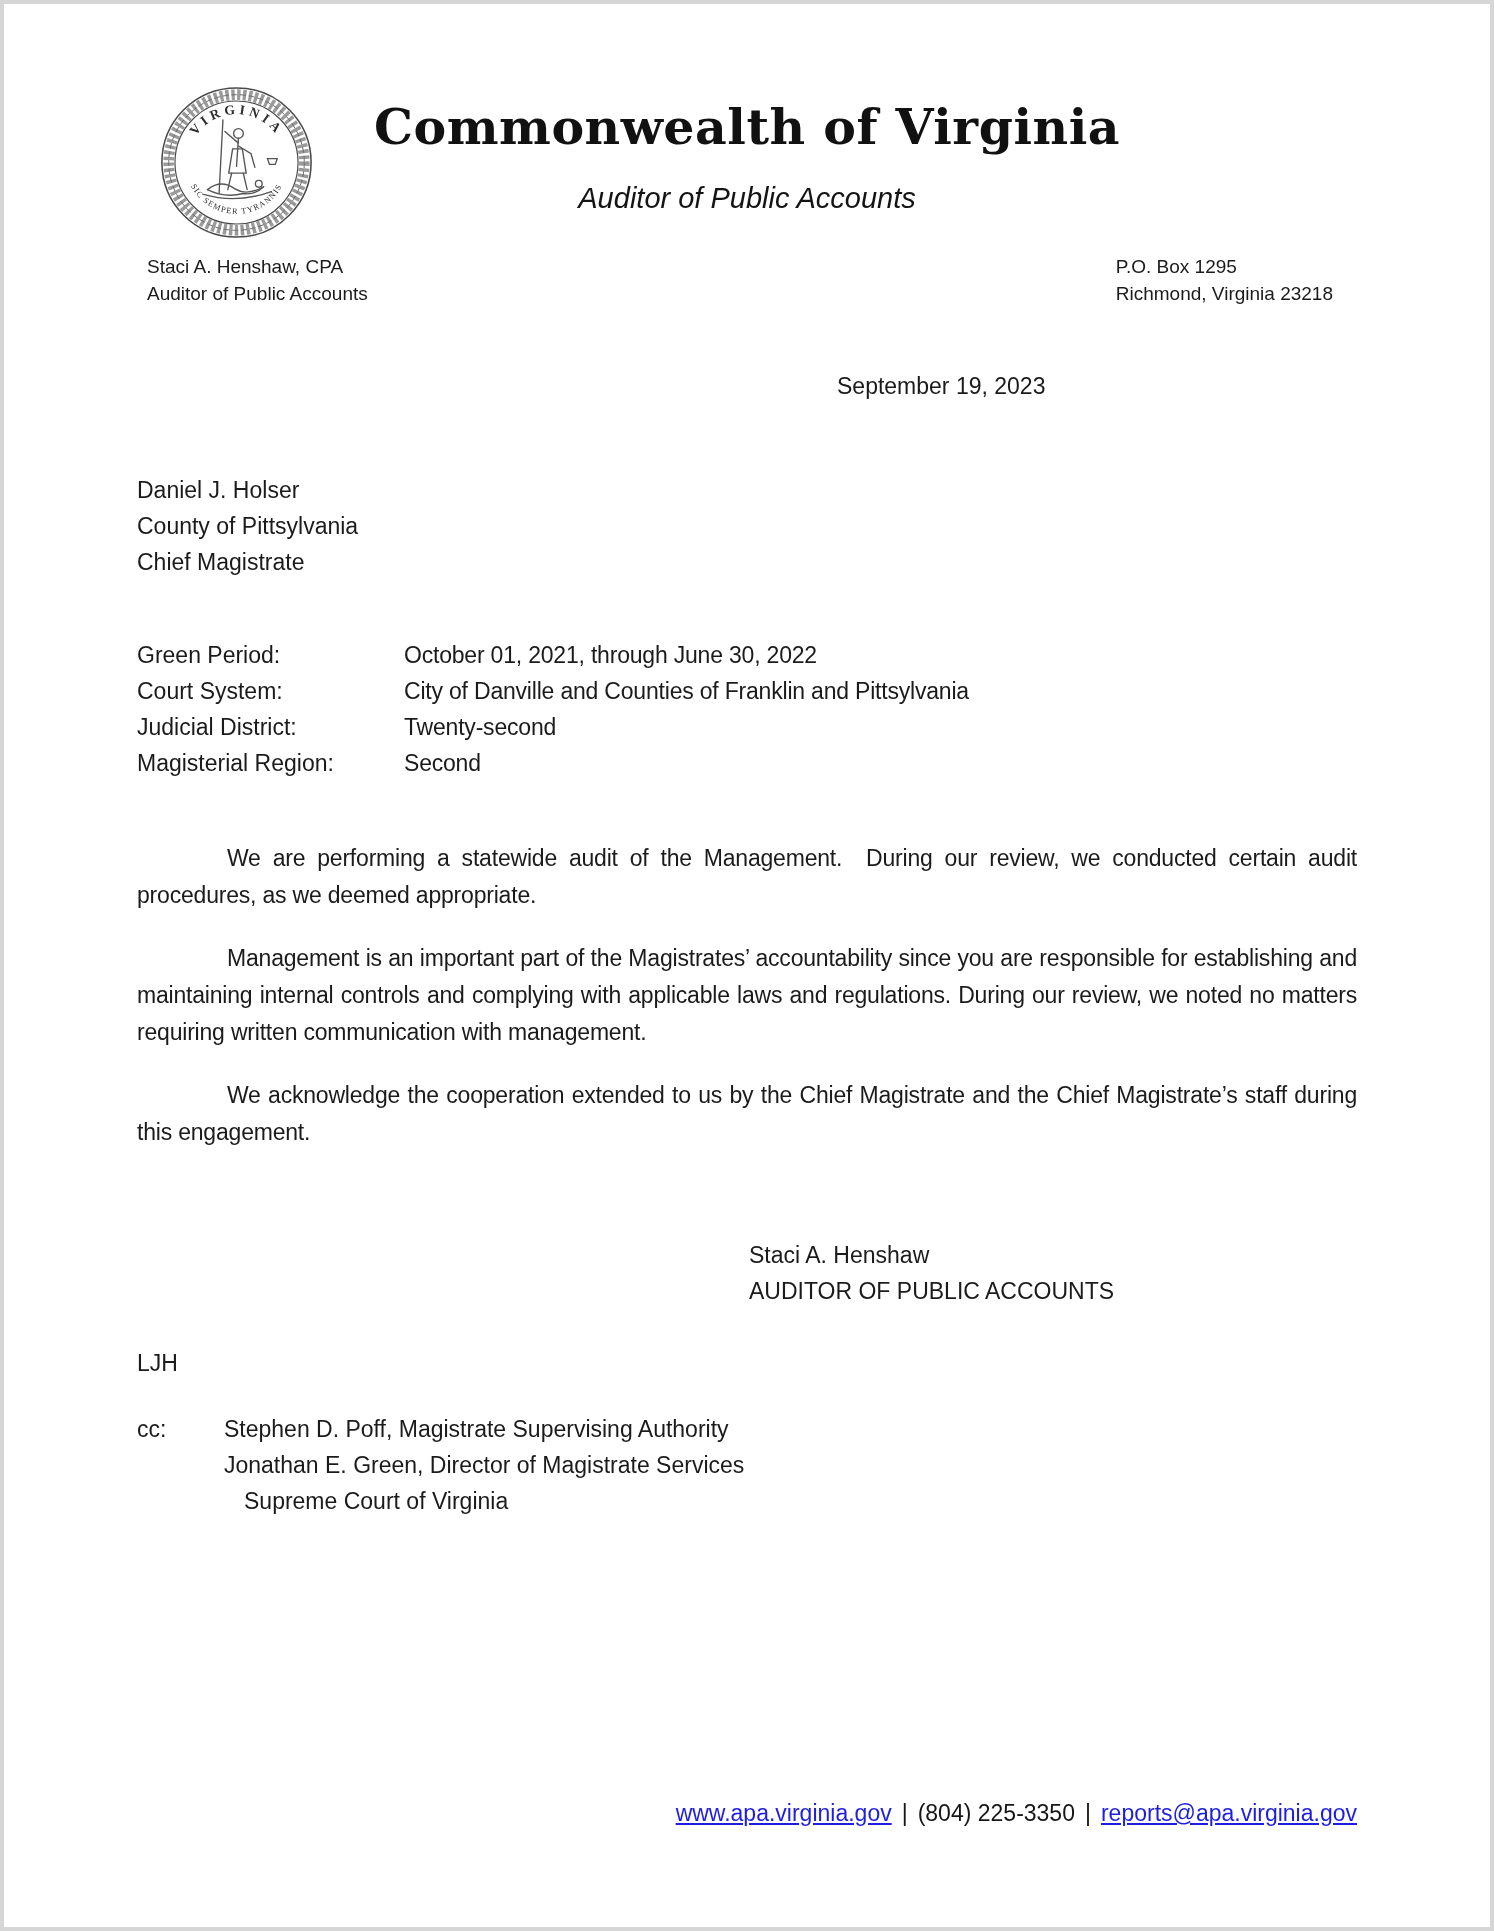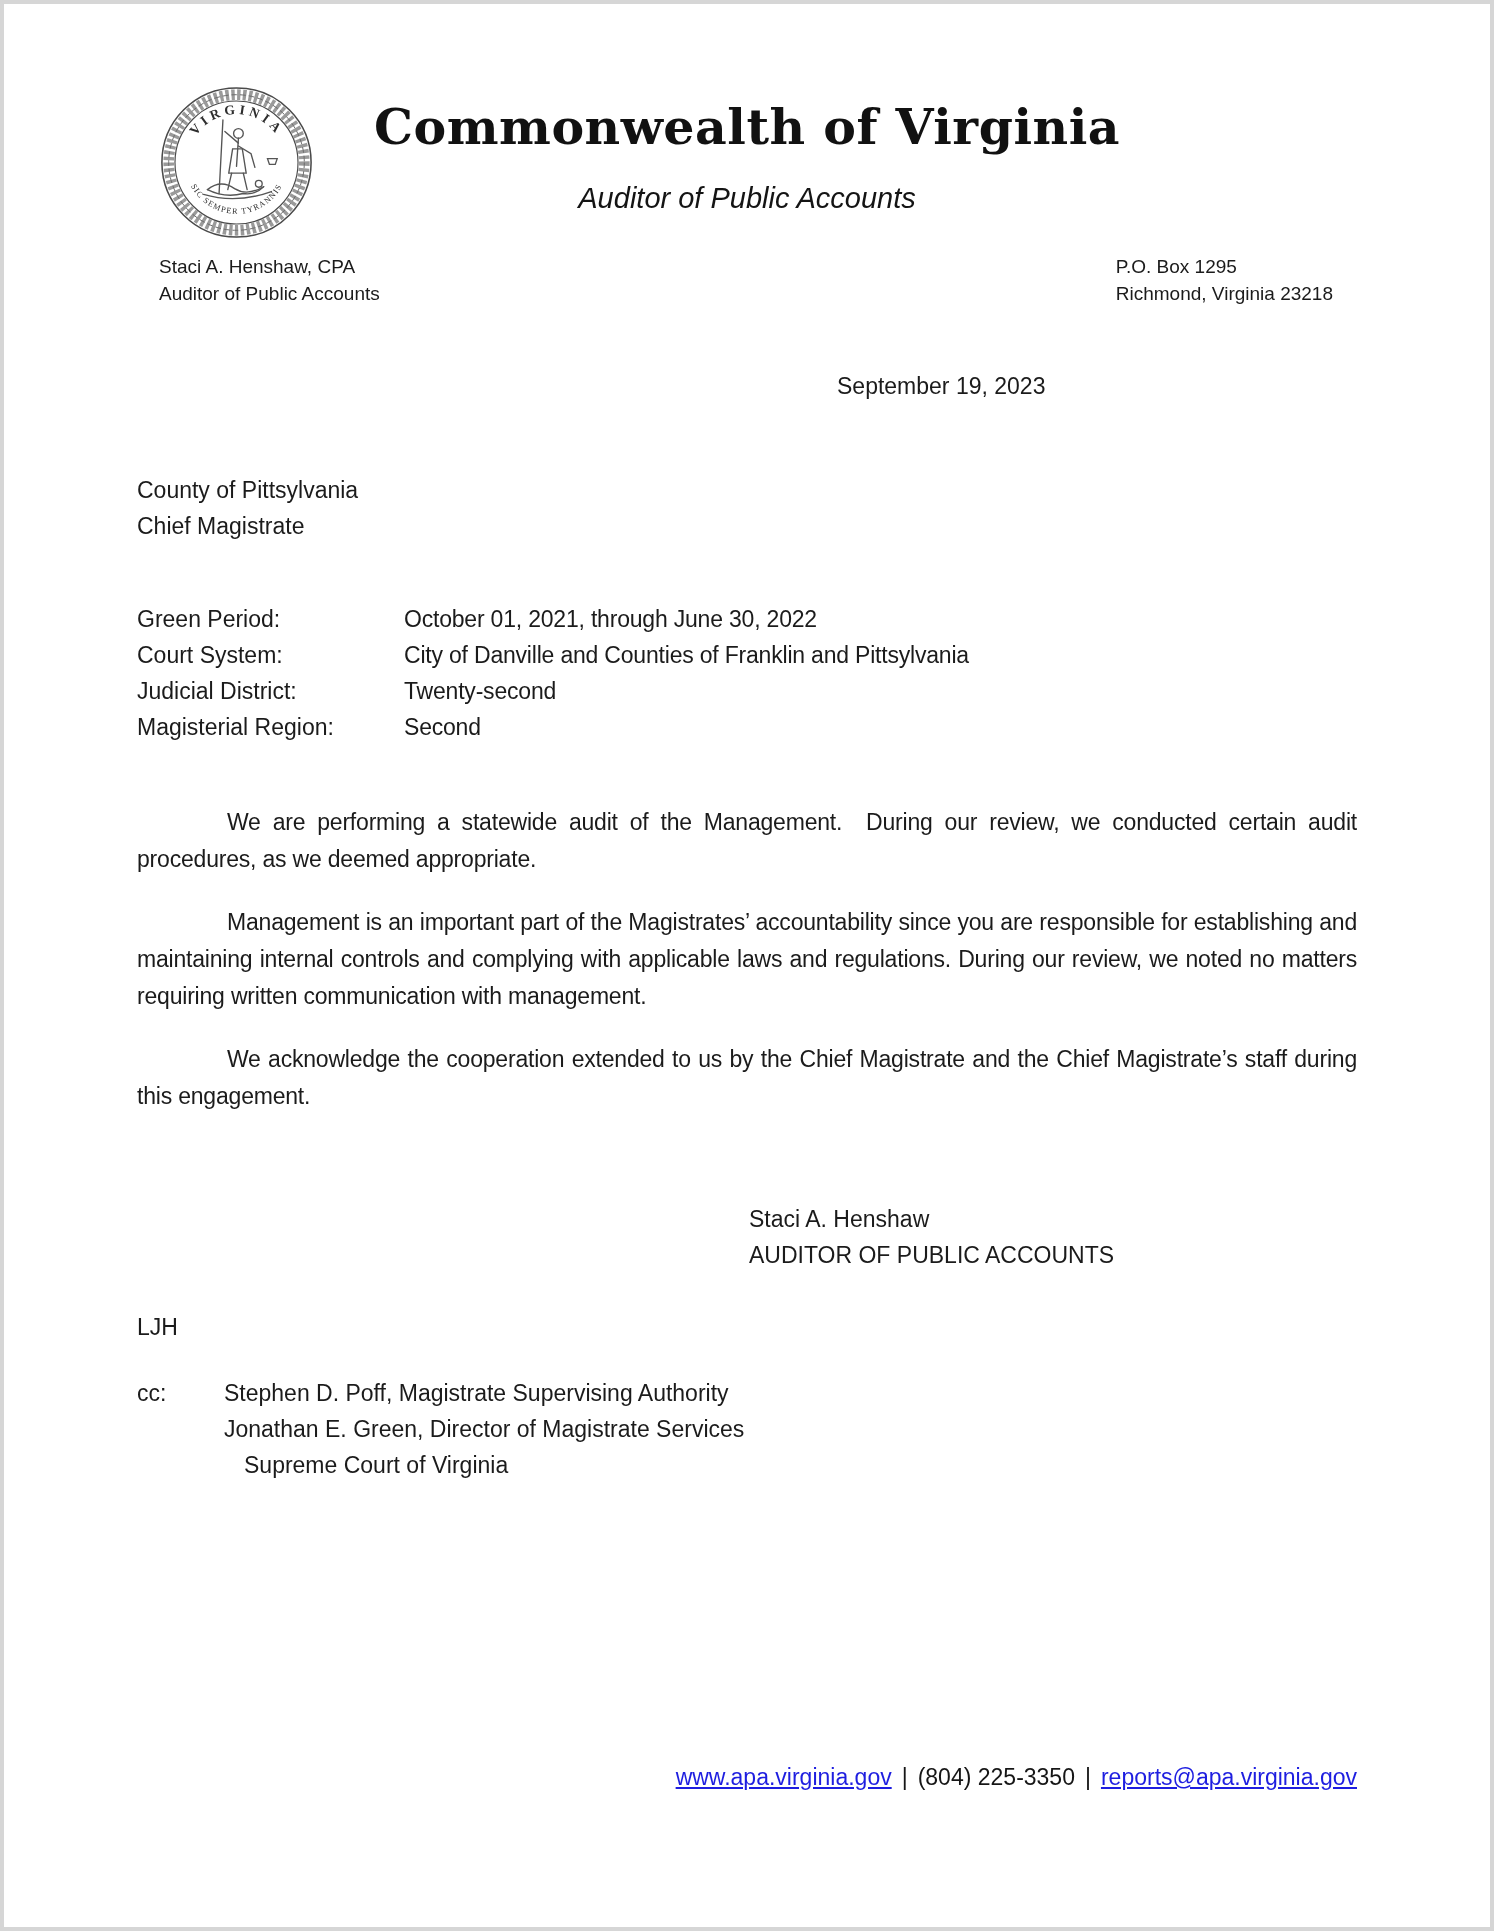--- a/index.html
+++ b/index.html
@@ -45,21 +45,21 @@
     margin-top: 26px;
     color: #141414;
   }
 
   .officials-row {
     display: flex;
     justify-content: space-between;
     font-size: 19px;
     line-height: 27px;
   }
-  .official-left  { margin-left: 22px; }
+  .official-left  { margin-left: 10px; }
   .official-right { margin-right: 24px; text-align: left; }
 
   
   .date-line {
     margin-top: 61px;
     margin-left: 700px;
     font-size: 23px;
     line-height: 36px;
   }
   .recipient {
@@ -179,20 +179,21 @@
       </div>
       <div class="official-right">
         <div>P.O. Box 1295</div>
         <div>Richmond, Virginia 23218</div>
       </div>
     </div>
 
     <div class="date-line">September 19, 2023</div>
 
     <div class="recipient">
+      <div>Daniel J. Holser</div>
       <div>County of Pittsylvania</div>
       <div>Chief Magistrate</div>
     </div>
 
     <div class="audit-details">
       <div class="audit-row">
         <div class="audit-label">Green Period:</div>
         <div class="audit-value">October 01, 2021, through June 30, 2022</div>
       </div>
       <div class="audit-row">

